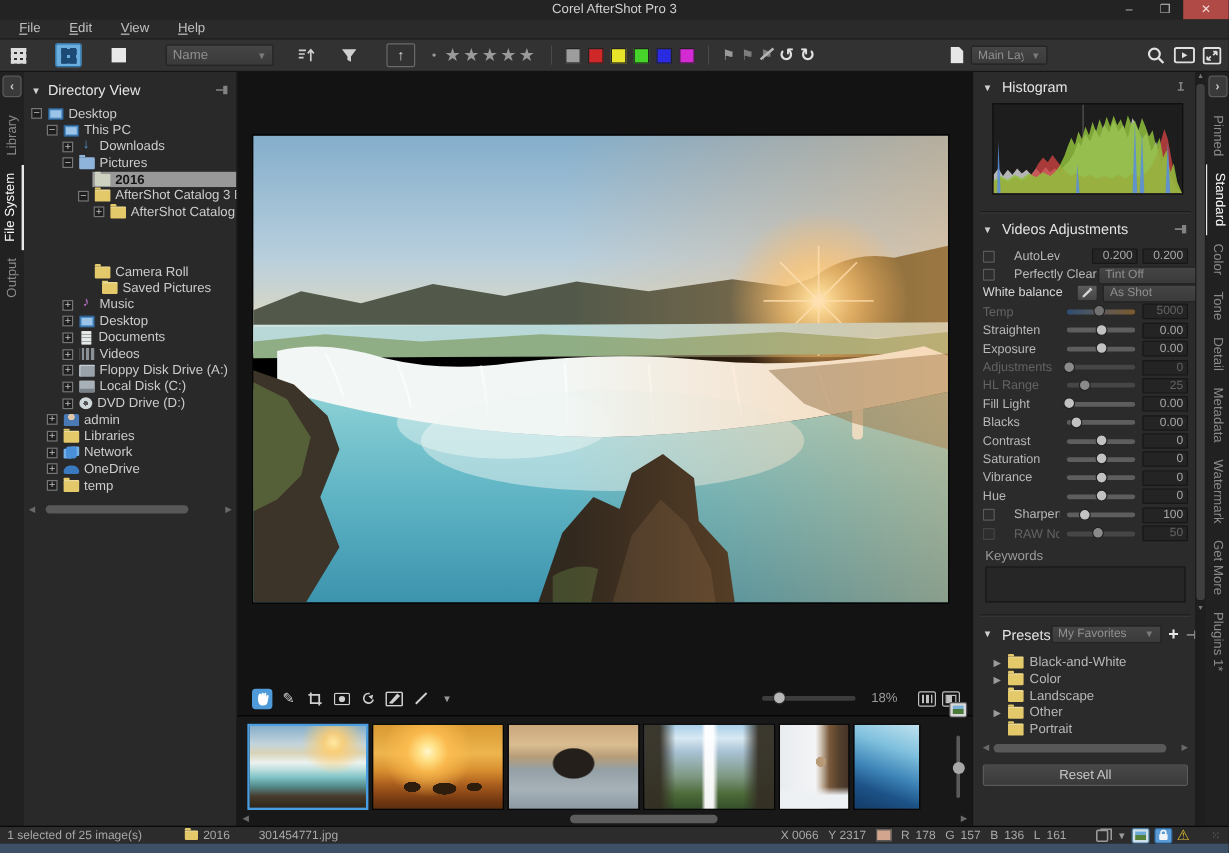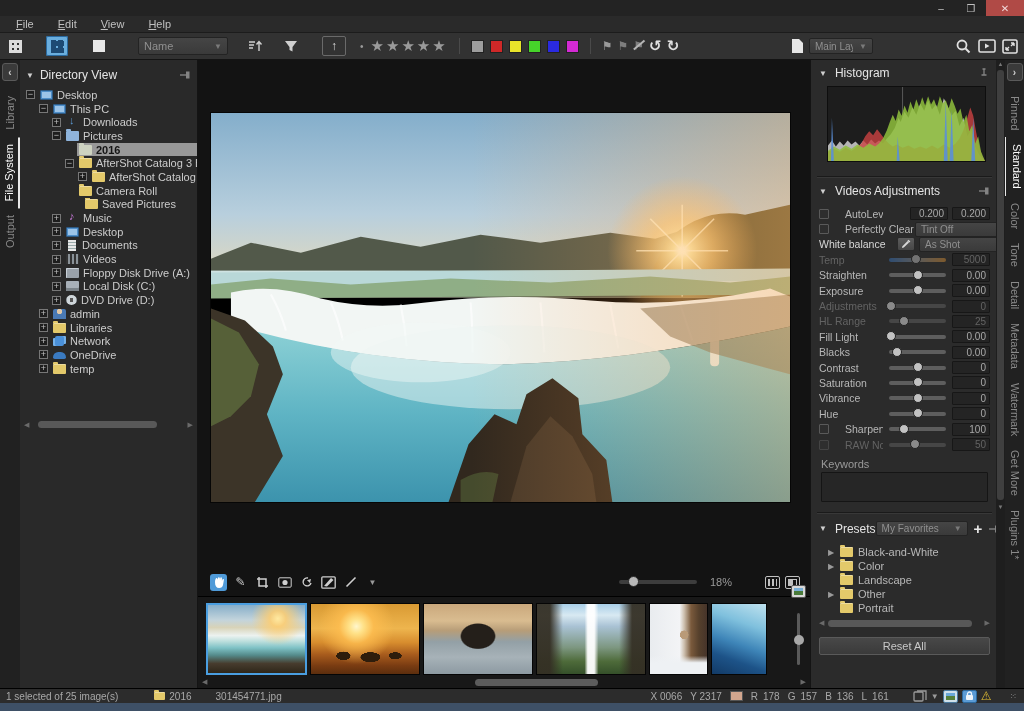--- a/index.html
+++ b/index.html
@@ -109,21 +109,21 @@
   .photo svg { width:100%; height:100%; display:block; }
 
   
   .tools { height:28px; display:flex; align-items:center; padding:0 10px 0 12px; gap:5px; }
   .tool { width:17px; height:17px; display:flex; align-items:center; justify-content:center; color:#cfcfcf; font-size:12px; }
   .tool.sel { background:#4f9ad8; border-radius:3px; }
   .tool svg { display:block; }
   .tools .spacer { flex:1; }
   .zoomslider { width:78px; height:4px; background:#3d3d3d; border-radius:2px; position:relative; margin-right:8px; }
   .zoomslider .zthumb { position:absolute; left:12%; top:-4px; width:11px; height:11px; border-radius:50%; background:#b8b8b8; border:1px solid #2a2a2a; }
-  .zoomlabel { color:#9a9a9a; margin-right:28px; }
+  .zoomlabel { color:#9a9a9a; margin-right:12px; }
   .boxicon { width:15px; height:13px; border:1px solid #c0c0c0; border-radius:2px; display:flex; align-items:center; justify-content:center; }
   .boxicon .bars { width:9px; height:7px; background:repeating-linear-gradient(90deg,#c0c0c0 0 2px,transparent 2px 4px); }
   .boxicon .half { width:9px; height:7px; background:linear-gradient(90deg,#c0c0c0 0 4px,transparent 4px); border:1px solid #c0c0c0; }
 
   
   .thumbstrip { flex:1; background:#181818; position:relative; border-top:1px solid #000; }
   .thumbs { position:absolute; left:8px; top:6px; display:flex; gap:3px; height:74px; overflow:hidden; right:28px; }
   .thumb { height:72px; flex:none; border:1px solid #050505; }
   .thumb.sel { border:2px solid #4a9ee0; }
   .th-1 { width:101px; background:
@@ -223,20 +223,21 @@
 
   
   .bottomstrip { height:8px; background:#3e5066; }
 
   .pin svg, .tool svg, .tbicon svg { display:block; }
 </style>
 </head>
 <body>
 
 <div class="titlebar">
+  <div class="title">Corel AfterShot Pro 3</div>
   <div class="wincontrols">
     <div class="winbtn">–</div>
     <div class="winbtn">❒</div>
     <div class="winbtn close">✕</div>
   </div>
 </div>
 
 <div class="menubar">
     <div class="menu-item">File</div>
     <div class="menu-item">Edit</div>
@@ -386,21 +387,21 @@
             <span class="tree-label">AfterShot Catalog 3 B</span>
           </span>
         </div>
         <div class="tree-item" style="padding-left: 58px;">
           <span class="toggle">+</span>
           <span class="row-core">
             <span class="ticon folder"></span>
             <span class="tree-label">AfterShot Catalog</span>
           </span>
         </div>
-        <div class="tree-item" style="padding-left: 45px;">
+        <div class="tree-item" style="padding-left: 45px; margin-top: 36px;">
           <span class="toggle empty"></span>
           <span class="row-core">
             <span class="ticon folder"></span>
             <span class="tree-label">Camera Roll</span>
           </span>
         </div>
         <div class="tree-item" style="padding-left: 51px;">
           <span class="toggle empty"></span>
           <span class="row-core">
             <span class="ticon folder"></span>

